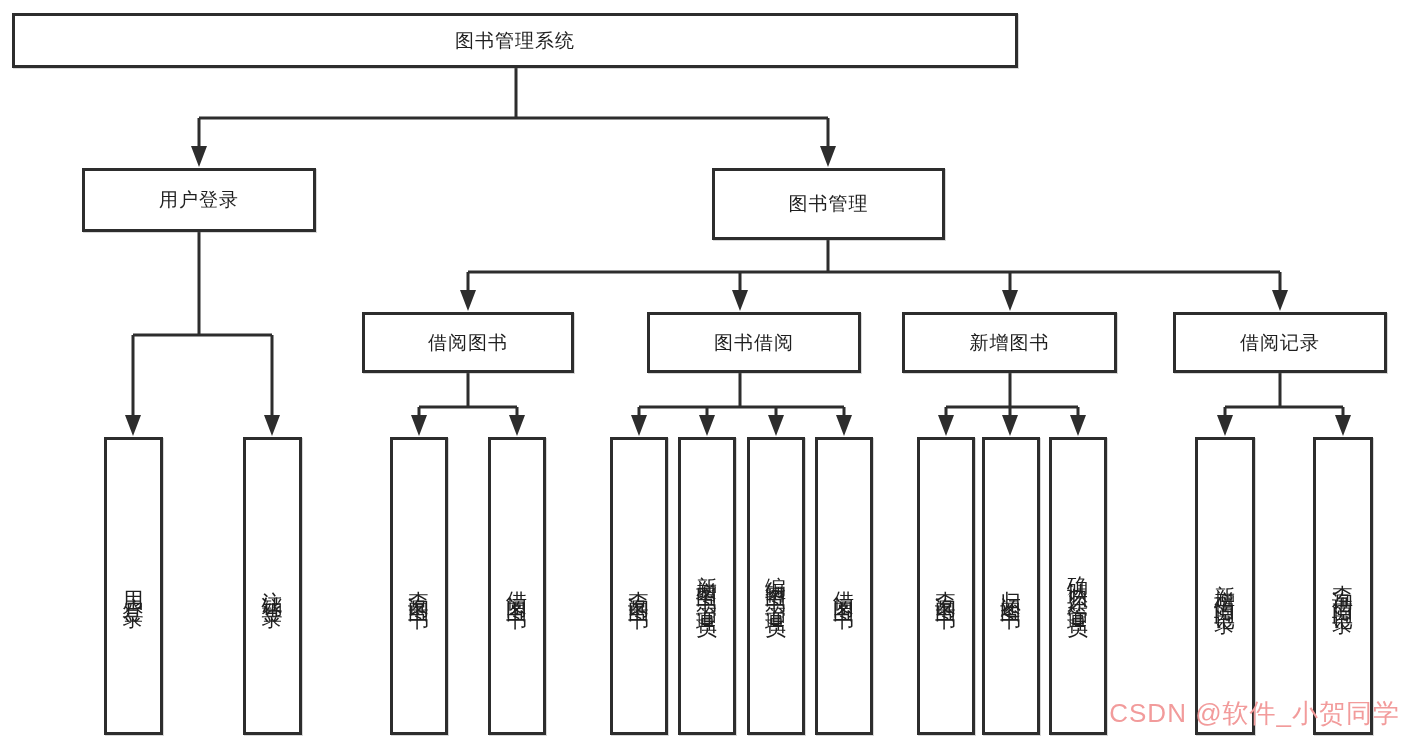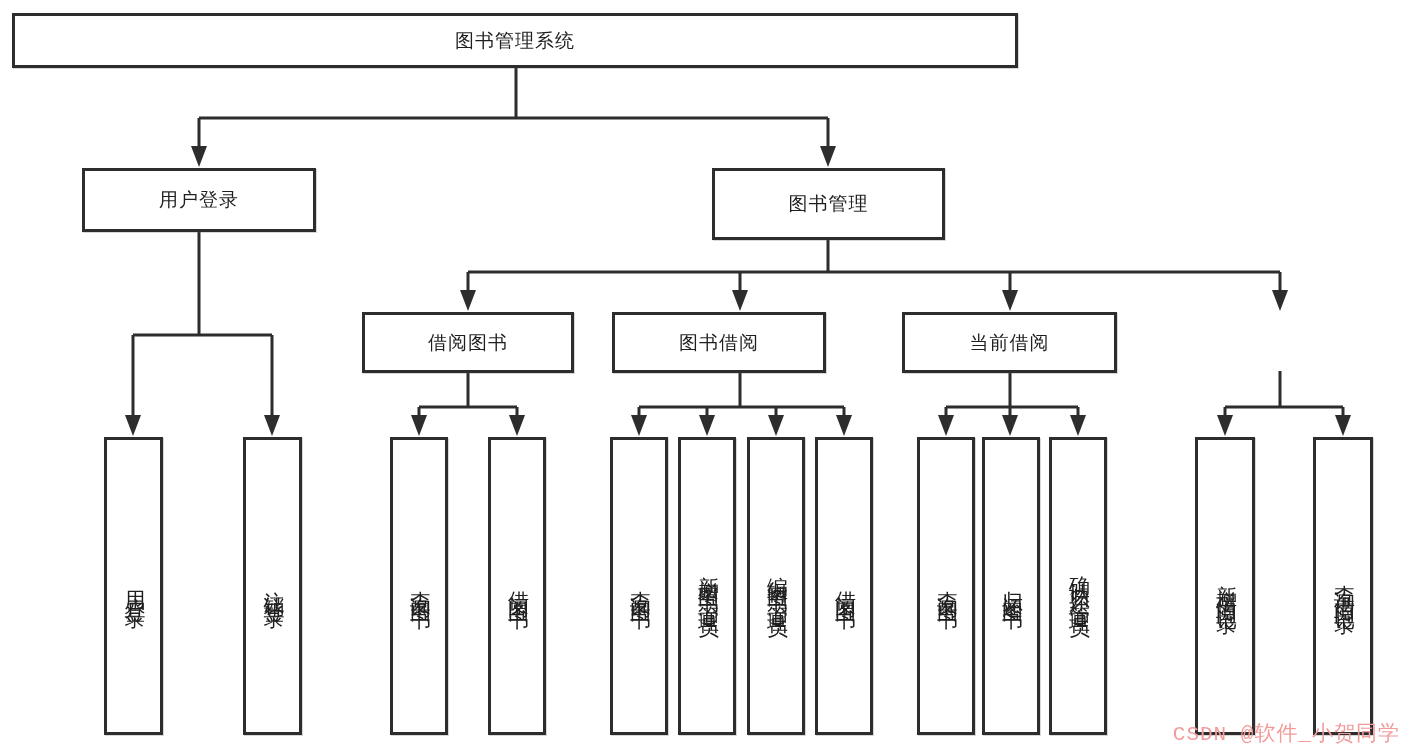--- a/index.html
+++ b/index.html
@@ -1,20 +1,20 @@
 <!DOCTYPE html>
 <html><head>
 <meta charset="utf-8">
 <style>
   html,body{margin:0;padding:0;background:#ffffff;}
   .canvas{
     position:relative;
     width:1405px;height:747px;
     background:#ffffff;
-    font-family:Liberation Mono, monospace;
+    font-family:Liberation Sans, sans-serif;
     overflow:hidden;
   }
   .connectors{position:absolute;left:0;top:0;pointer-events:none;}
   .box{
     position:absolute;
     box-sizing:border-box;
     border:3px solid #2d2d2d;
     background:#ffffff;
     display:flex;
     align-items:center;
@@ -31,22 +31,22 @@
     writing-mode:vertical-rl;
     text-orientation:upright;
     font-size:21px;
     letter-spacing:6px;
     color:#1f1f1f;
     line-height:1;
   }
   .watermark{
     position:absolute;
     right:5px;
-    bottom:0;
-    font-size:21px;
+    bottom:16px;
+    font-size:26px;
     color:#f29b9b;
     letter-spacing:1px;
     white-space:nowrap;
     margin-top:28px;
   }
 </style>
 </head>
 <body>
 
 <div class="canvas">
@@ -78,25 +78,28 @@
   <div class="box h" style="left:82px;top:168px;width:234px;height:64px">
     <span>用户登录</span>
   </div>
   <div class="box h" style="left:712px;top:168px;width:233px;height:72px">
     <span>图书管理</span>
   </div>
 
   <div class="box h" style="left:362px;top:312px;width:212px;height:61px">
     <span>借阅图书</span>
   </div>
-  <div class="box h" style="left:612px;top:312px;width:214px;height:61px">
+  <div class="box h" style="left:647px;top:312px;width:214px;height:61px">
     <span>图书借阅</span>
   </div>
   <div class="box h" style="left:902px;top:312px;width:215px;height:61px">
-    <span>当前借阅</span>
+    <span>新增图书</span>
+  </div>
+  <div class="box h" style="left:1173px;top:312px;width:214px;height:61px">
+    <span>借阅记录</span>
   </div>
 
   <div class="box leaf" style="left:104px;top:437px;width:59px;height:298px">
     <span>用户登录</span>
   </div>
   <div class="box leaf" style="left:243px;top:437px;width:59px;height:298px">
     <span>注销登录</span>
   </div>
 
   <div class="box leaf" style="left:390px;top:437px;width:58px;height:298px">

